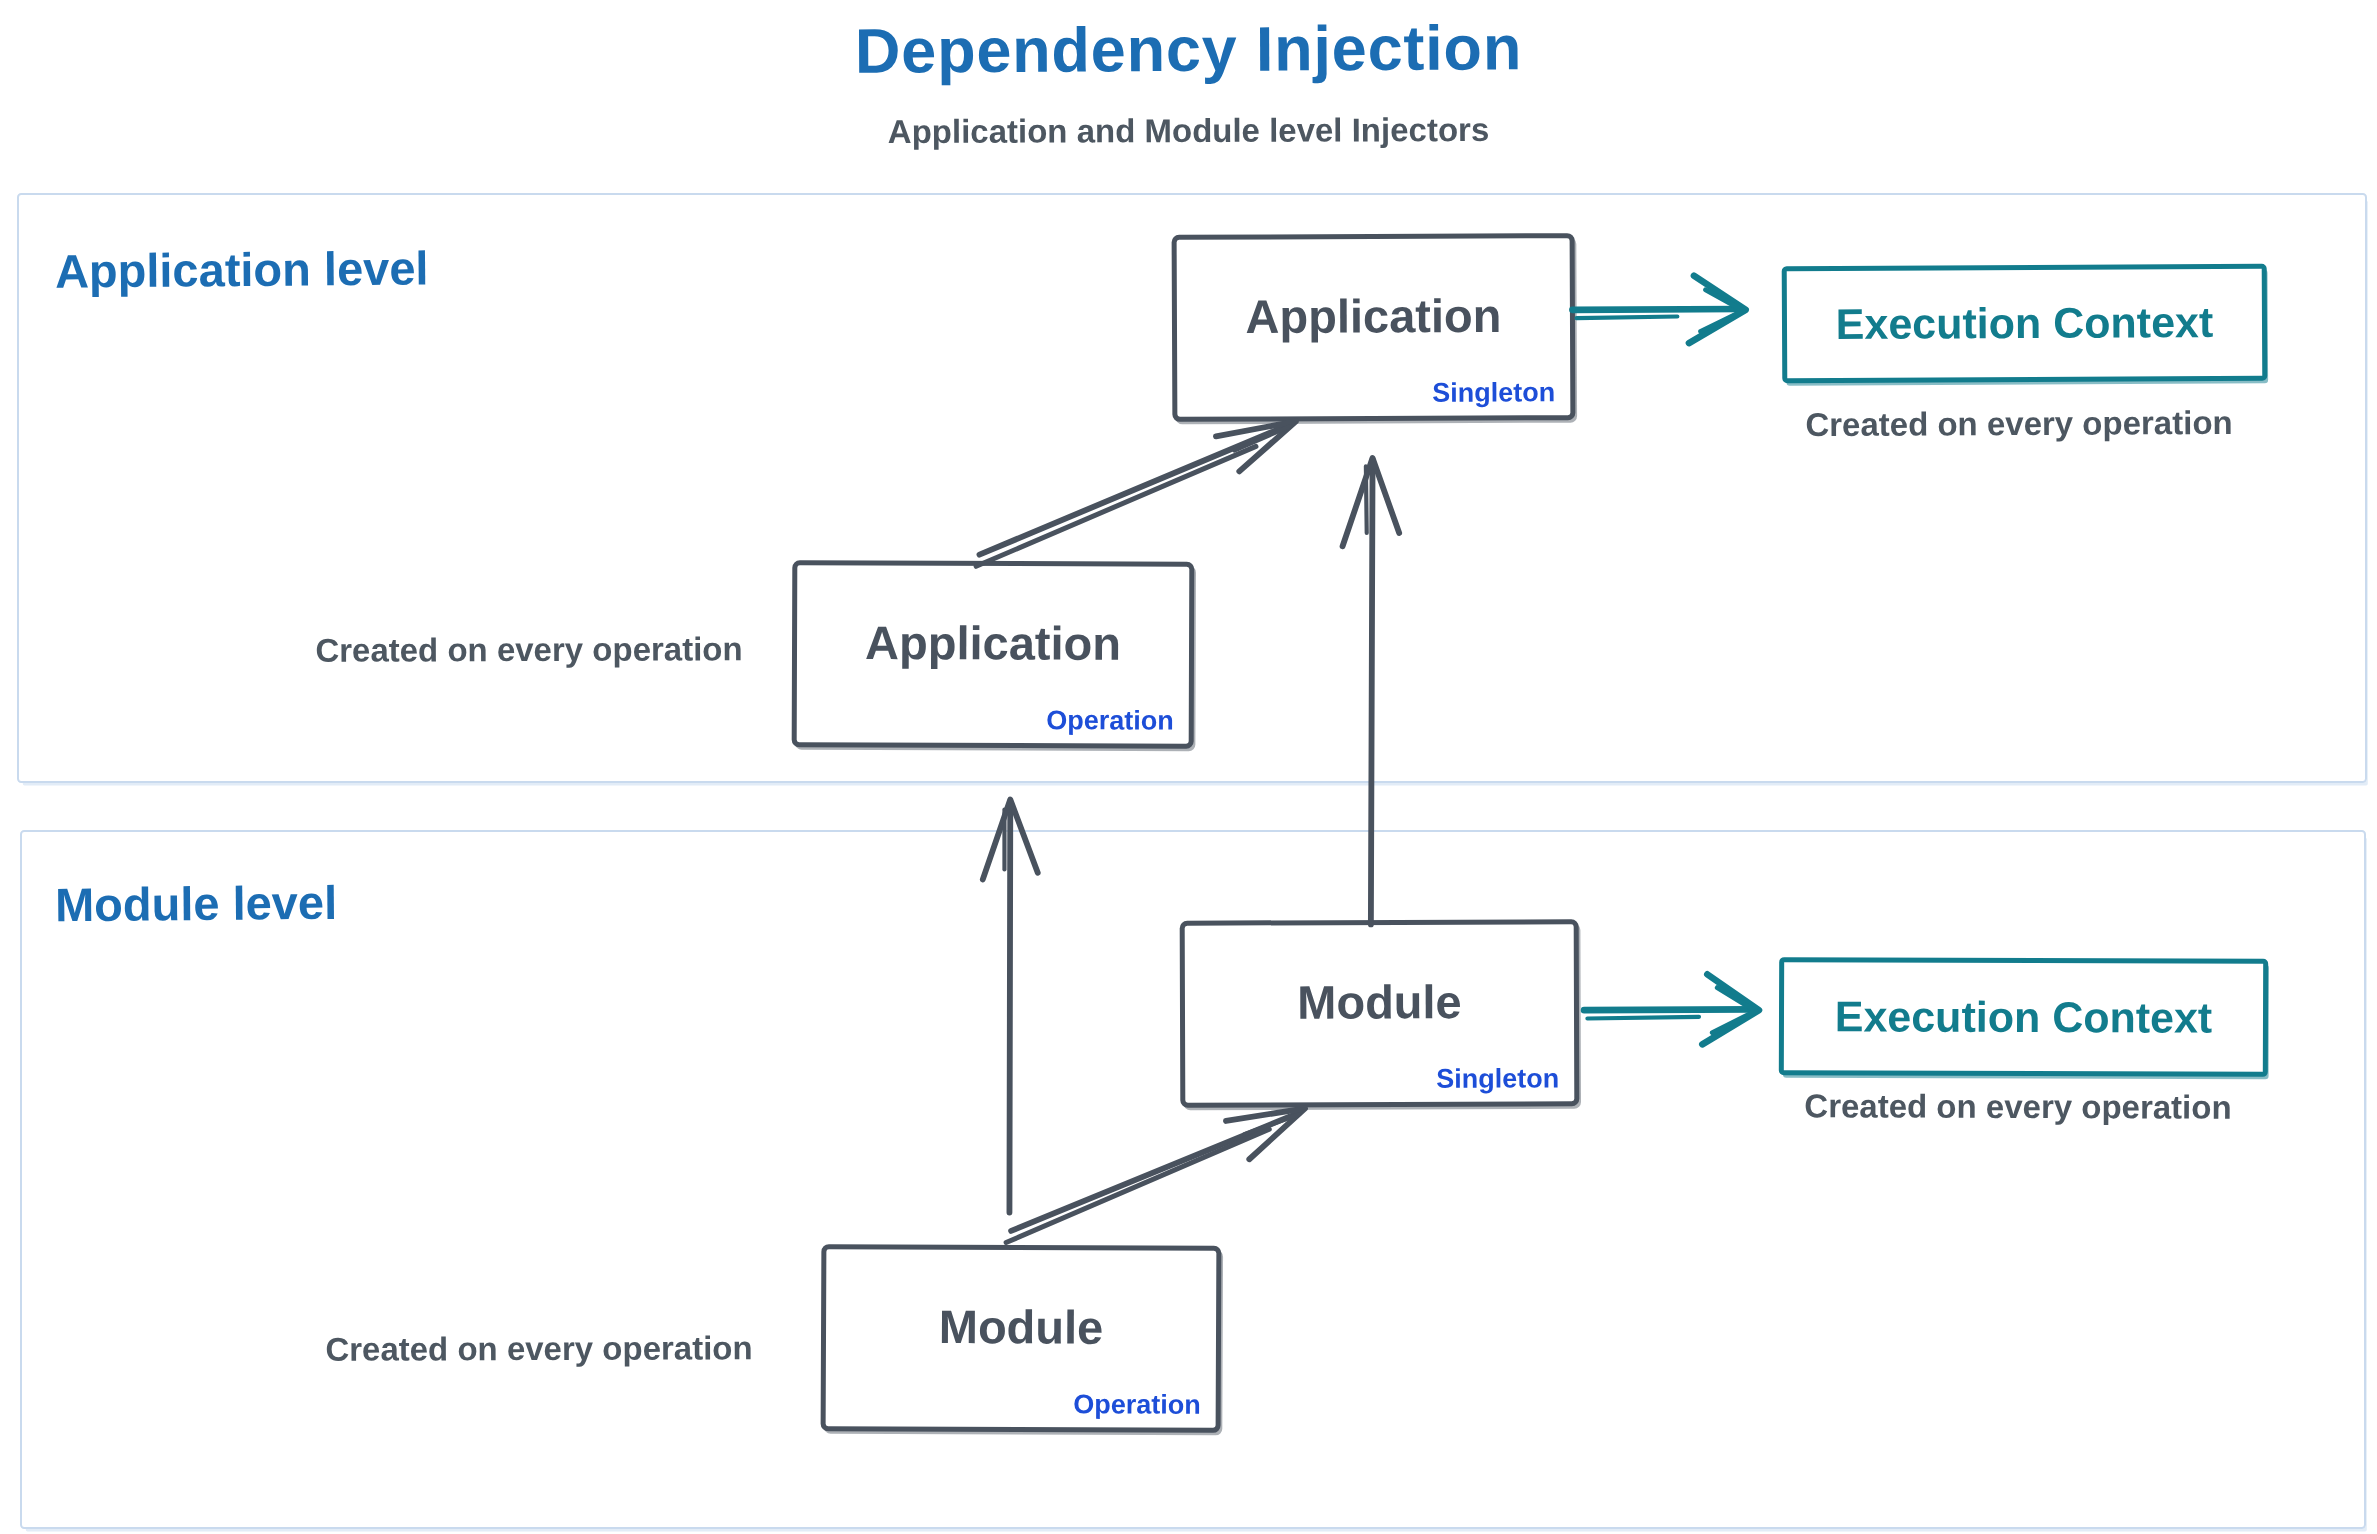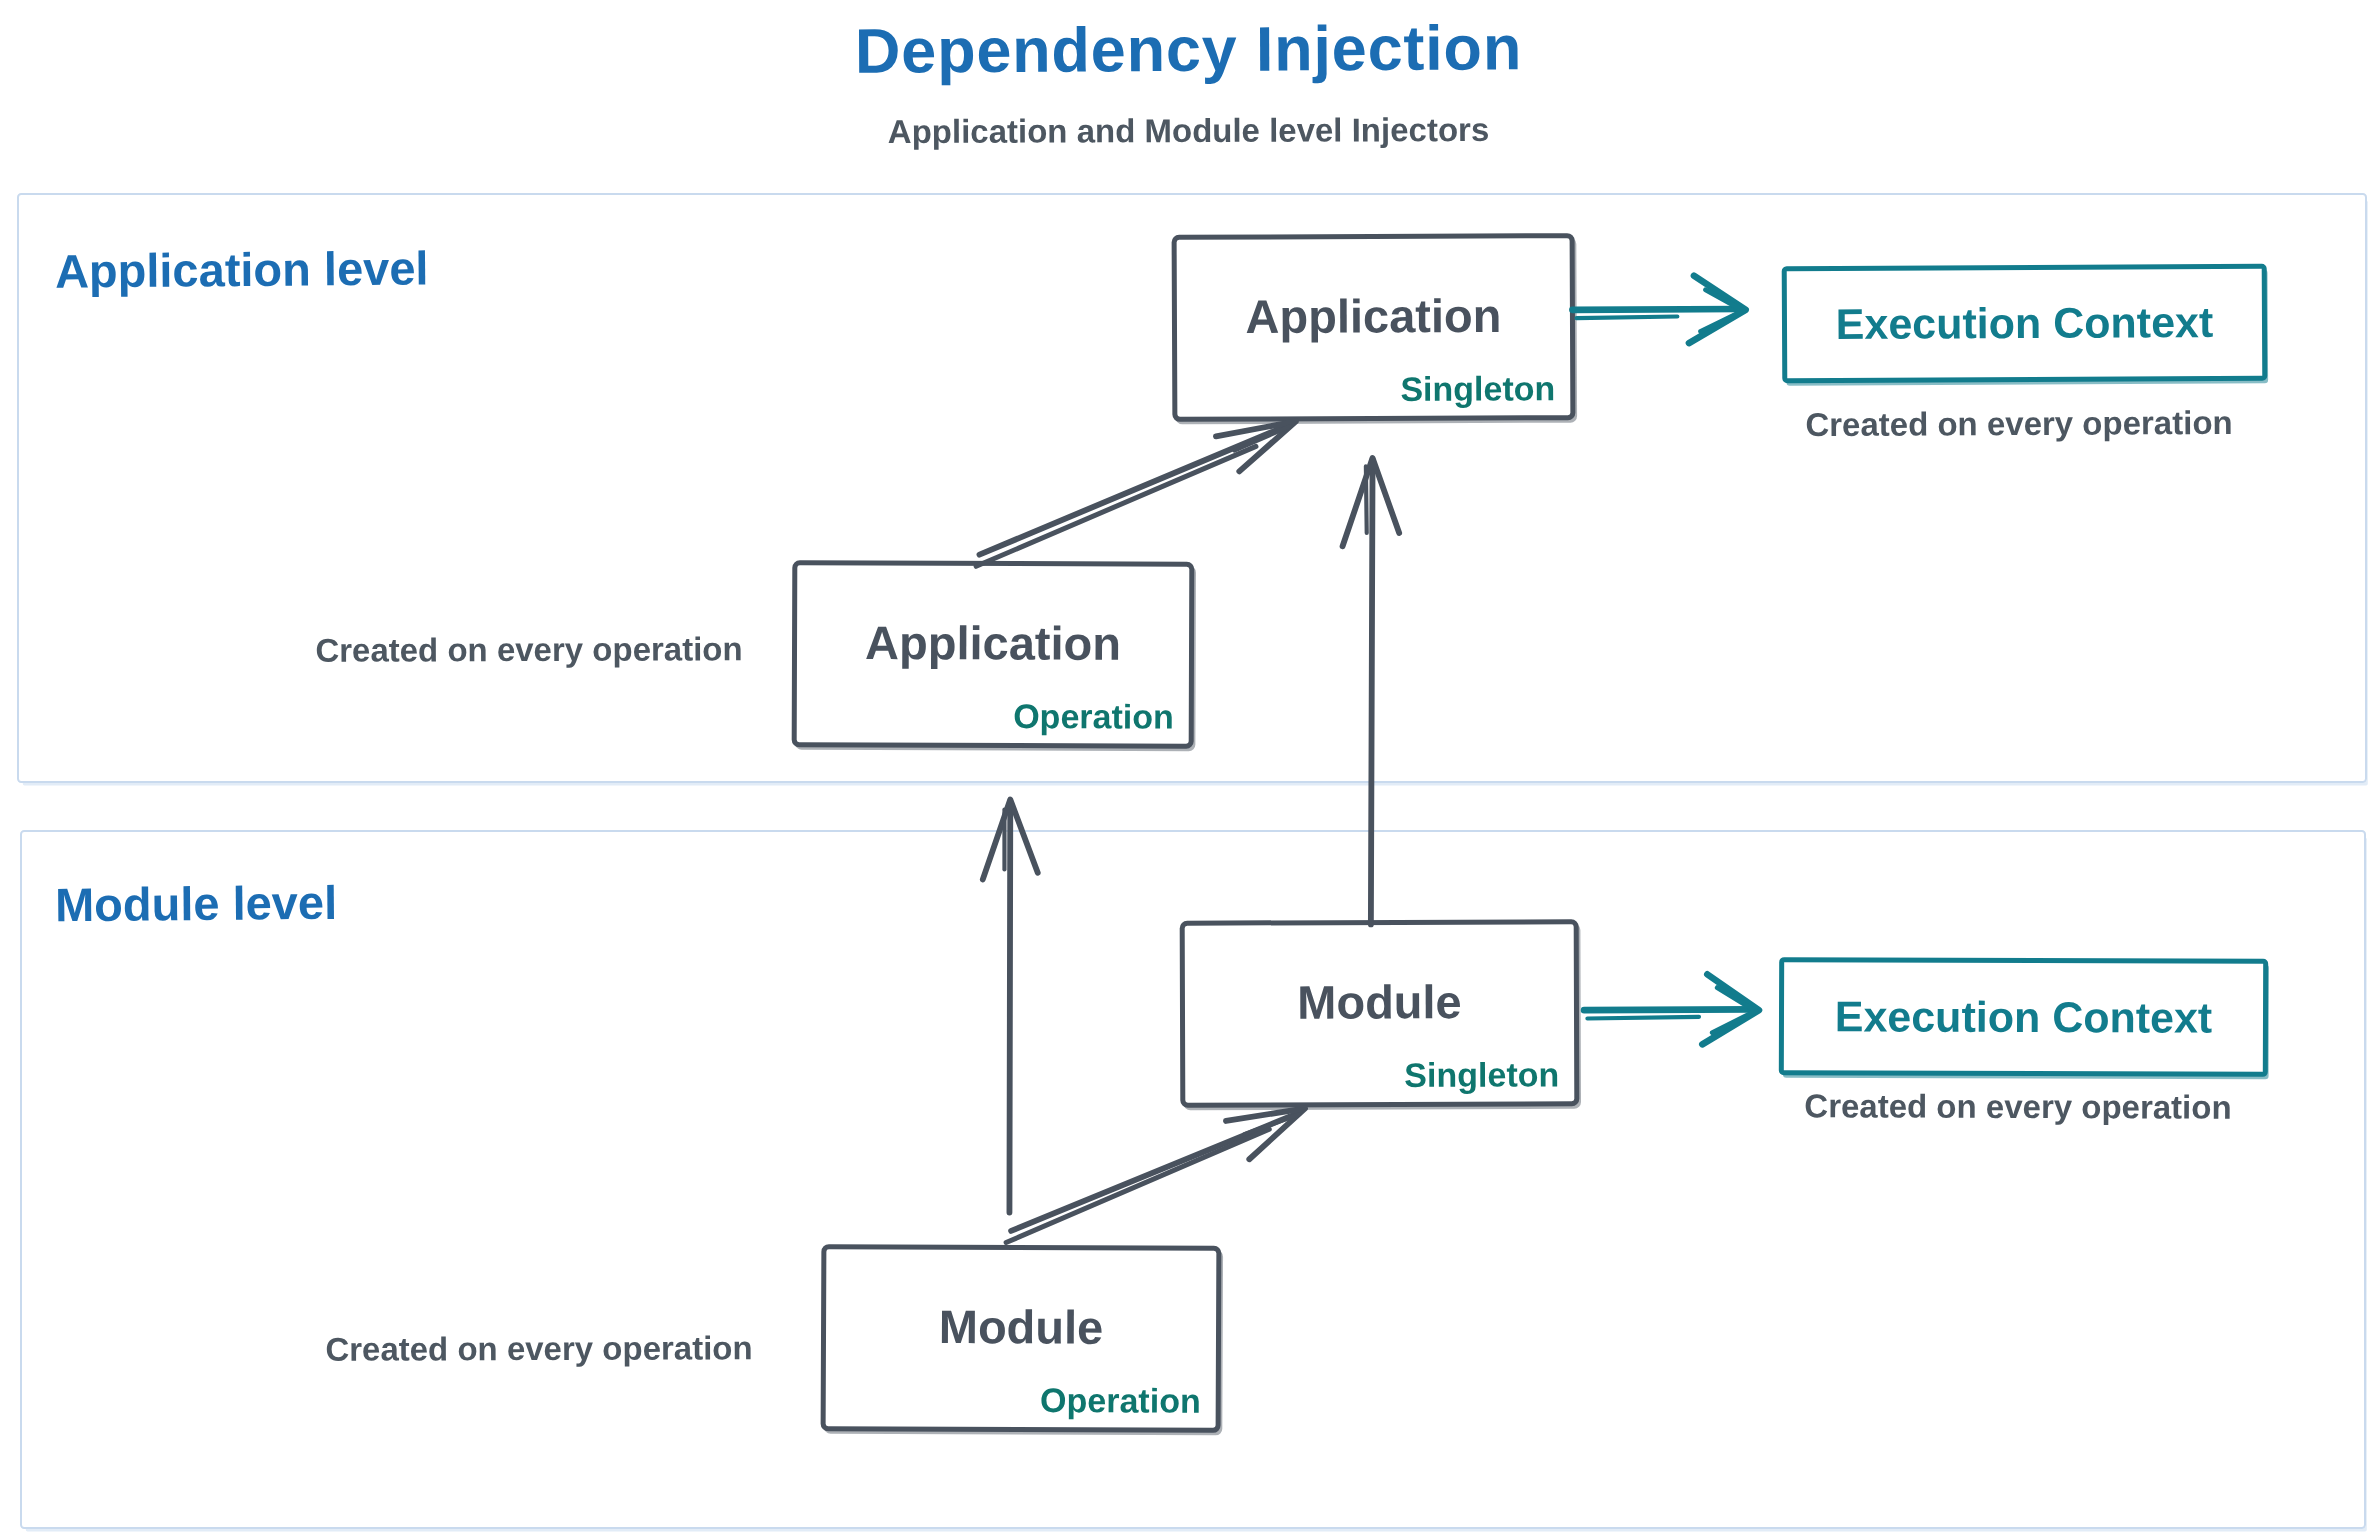--- a/index.html
+++ b/index.html
@@ -43,21 +43,21 @@
   .node-app-singleton{left:1172px;top:234px;width:393px;height:177px;transform:rotate(-0.25deg);}
   .node-app-operation{left:792px;top:561px;width:392px;height:177px;transform:rotate(0.2deg);}
   .node-module-singleton{left:1180px;top:920px;width:389px;height:177px;transform:rotate(-0.2deg);}
   .node-module-operation{left:821px;top:1245px;width:390px;height:177px;transform:rotate(0.25deg);}
   .node-title{
     position:absolute;left:0;right:0;top:50%;transform:translateY(-72%);
     text-align:center;font-size:47px;font-weight:600;color:#49525e;
   }
   .node-scope{
     position:absolute;right:15px;bottom:6.7px;
-    font-size:34px;font-weight:600;color:#0f766e;
+    font-size:27px;font-weight:600;color:#1d4ed8;
   }
 
   
   .exec-box{
     border:5.8px solid #127c8d;border-radius:5px;background:#ffffff;
     box-shadow:2.5px 4.2px 0 -1.7px rgba(18,124,141,.5);
     display:flex;align-items:center;justify-content:center;
     font-size:43px;font-weight:600;color:#127c8d;
   }
   .exec-app{left:1782px;top:265px;width:475px;height:107px;transform:rotate(-0.3deg);}

